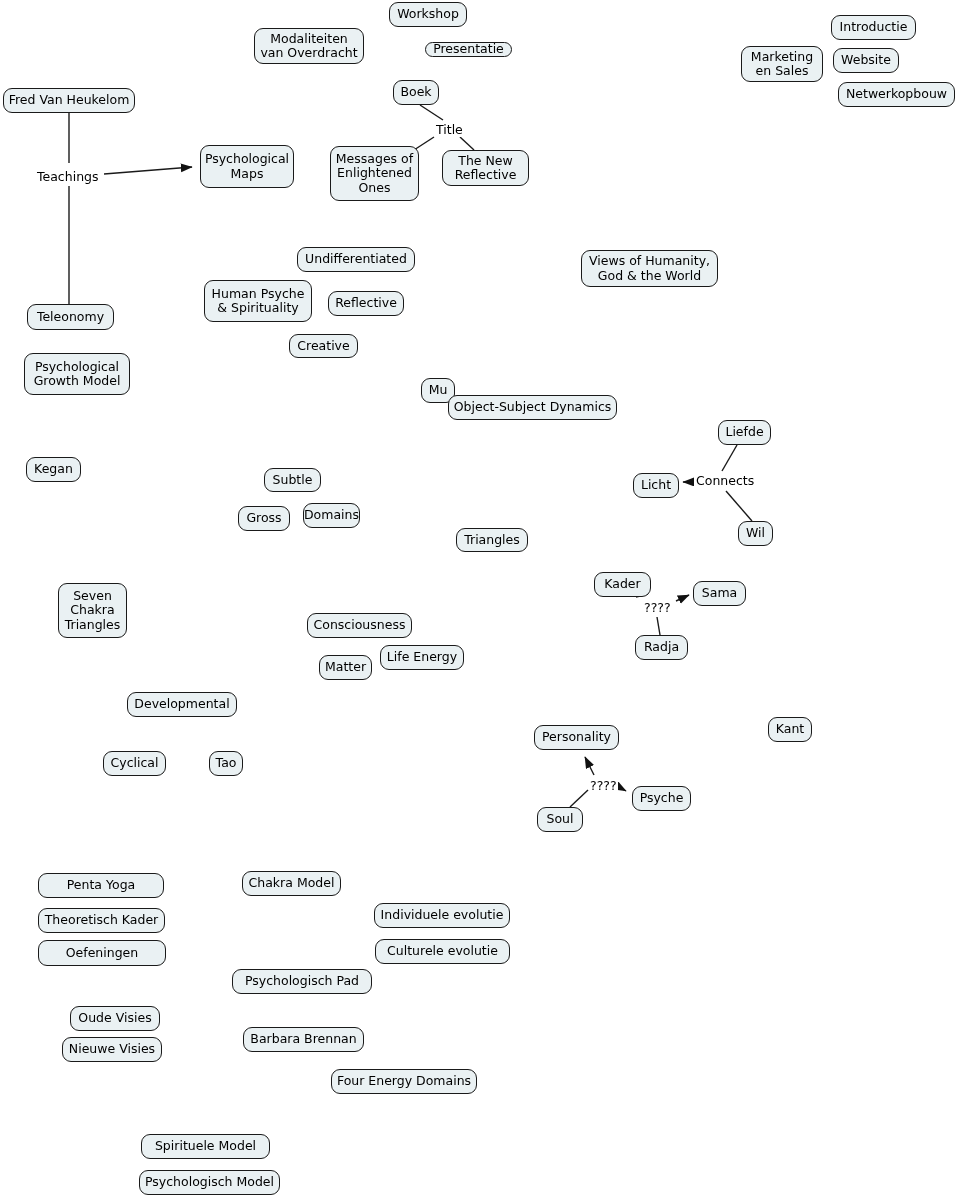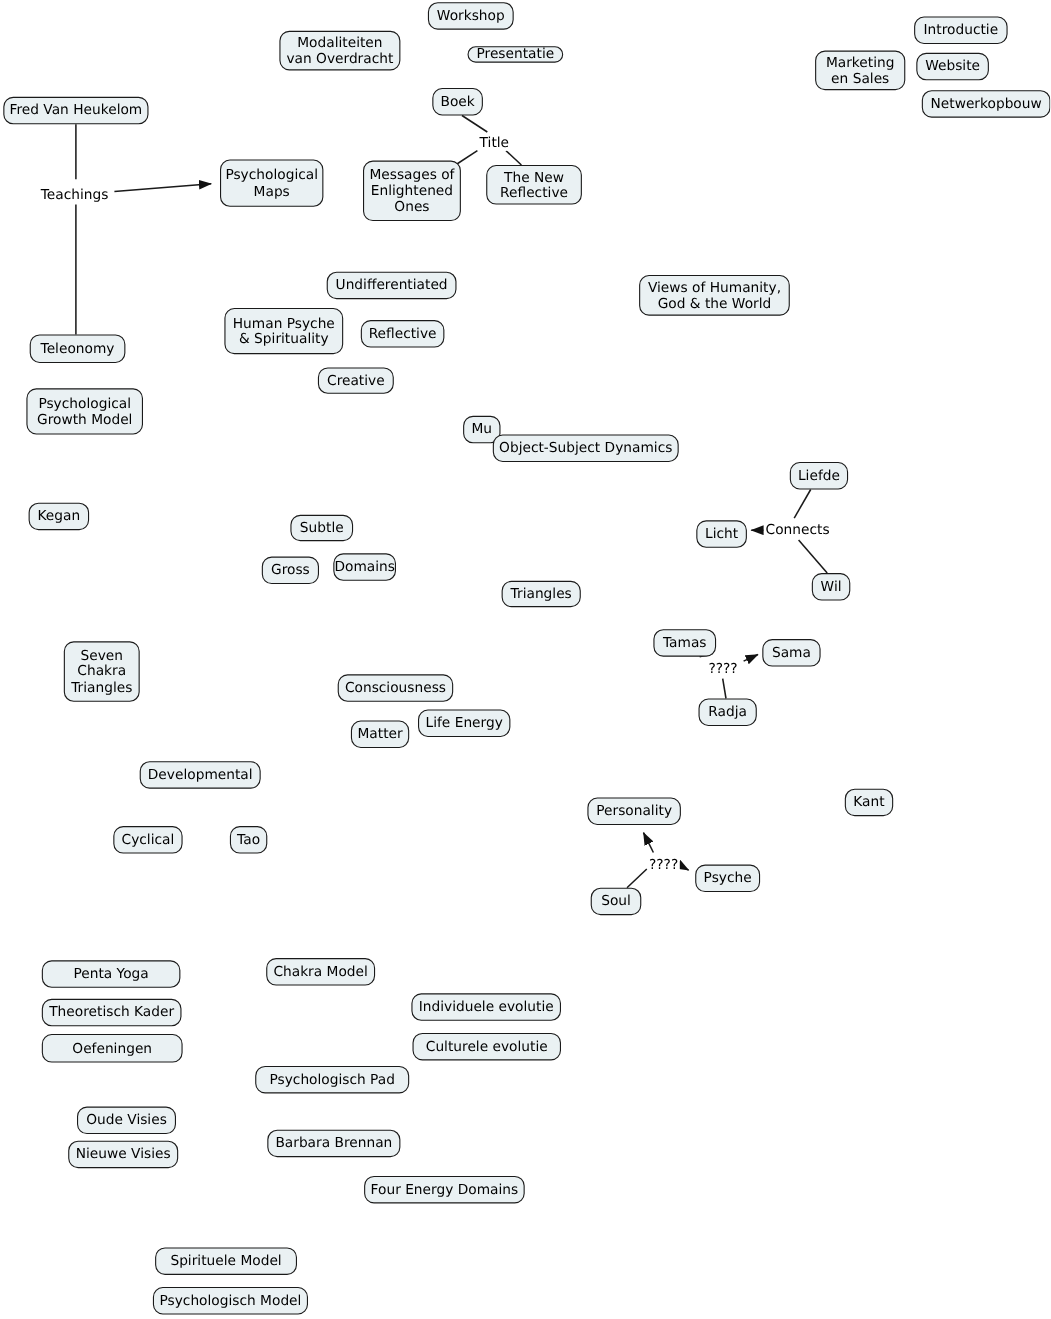--- a/index.html
+++ b/index.html
@@ -129,21 +129,21 @@
       <div class="node" style="left: 421px; top: 378px; width: 34px; height: 25px;">Mu</div>
       <div class="node" style="left: 448px; top: 395px; width: 169px; height: 25px;">Object-Subject Dynamics</div>
       <div class="node" style="left: 718px; top: 420px; width: 53px; height: 25px;">Liefde</div>
       <div class="node" style="left: 26px; top: 457px; width: 55px; height: 25px;">Kegan</div>
       <div class="node" style="left: 264px; top: 468px; width: 57px; height: 24px;">Subtle</div>
       <div class="node" style="left: 633px; top: 473px; width: 46px; height: 25px;">Licht</div>
       <div class="node" style="left: 238px; top: 506px; width: 52px; height: 25px;">Gross</div>
       <div class="node" style="left: 303px; top: 503px; width: 57px; height: 25px;">Domains</div>
       <div class="node" style="left: 738px; top: 521px; width: 35px; height: 25px;">Wil</div>
       <div class="node" style="left: 456px; top: 528px; width: 72px; height: 24px;">Triangles</div>
-      <div class="node" style="left: 594px; top: 572px; width: 57px; height: 25px;">Tamas</div>
+      <div class="node" style="left: 594px; top: 572px; width: 57px; height: 25px;">Kader</div>
       <div class="node" style="left: 693px; top: 581px; width: 53px; height: 25px;">Sama</div>
       <div class="node" style="left: 58px; top: 583px; width: 69px; height: 55px;">Seven
 Chakra
 Triangles</div>
       <div class="node" style="left: 307px; top: 613px; width: 105px; height: 25px;">Consciousness</div>
       <div class="node" style="left: 635px; top: 635px; width: 53px; height: 25px;">Radja</div>
       <div class="node" style="left: 380px; top: 645px; width: 84px; height: 25px;">Life Energy</div>
       <div class="node" style="left: 319px; top: 655px; width: 53px; height: 25px;">Matter</div>
       <div class="node" style="left: 127px; top: 692px; width: 110px; height: 25px;">Developmental</div>
       <div class="node" style="left: 534px; top: 725px; width: 85px; height: 25px;">Personality</div>

